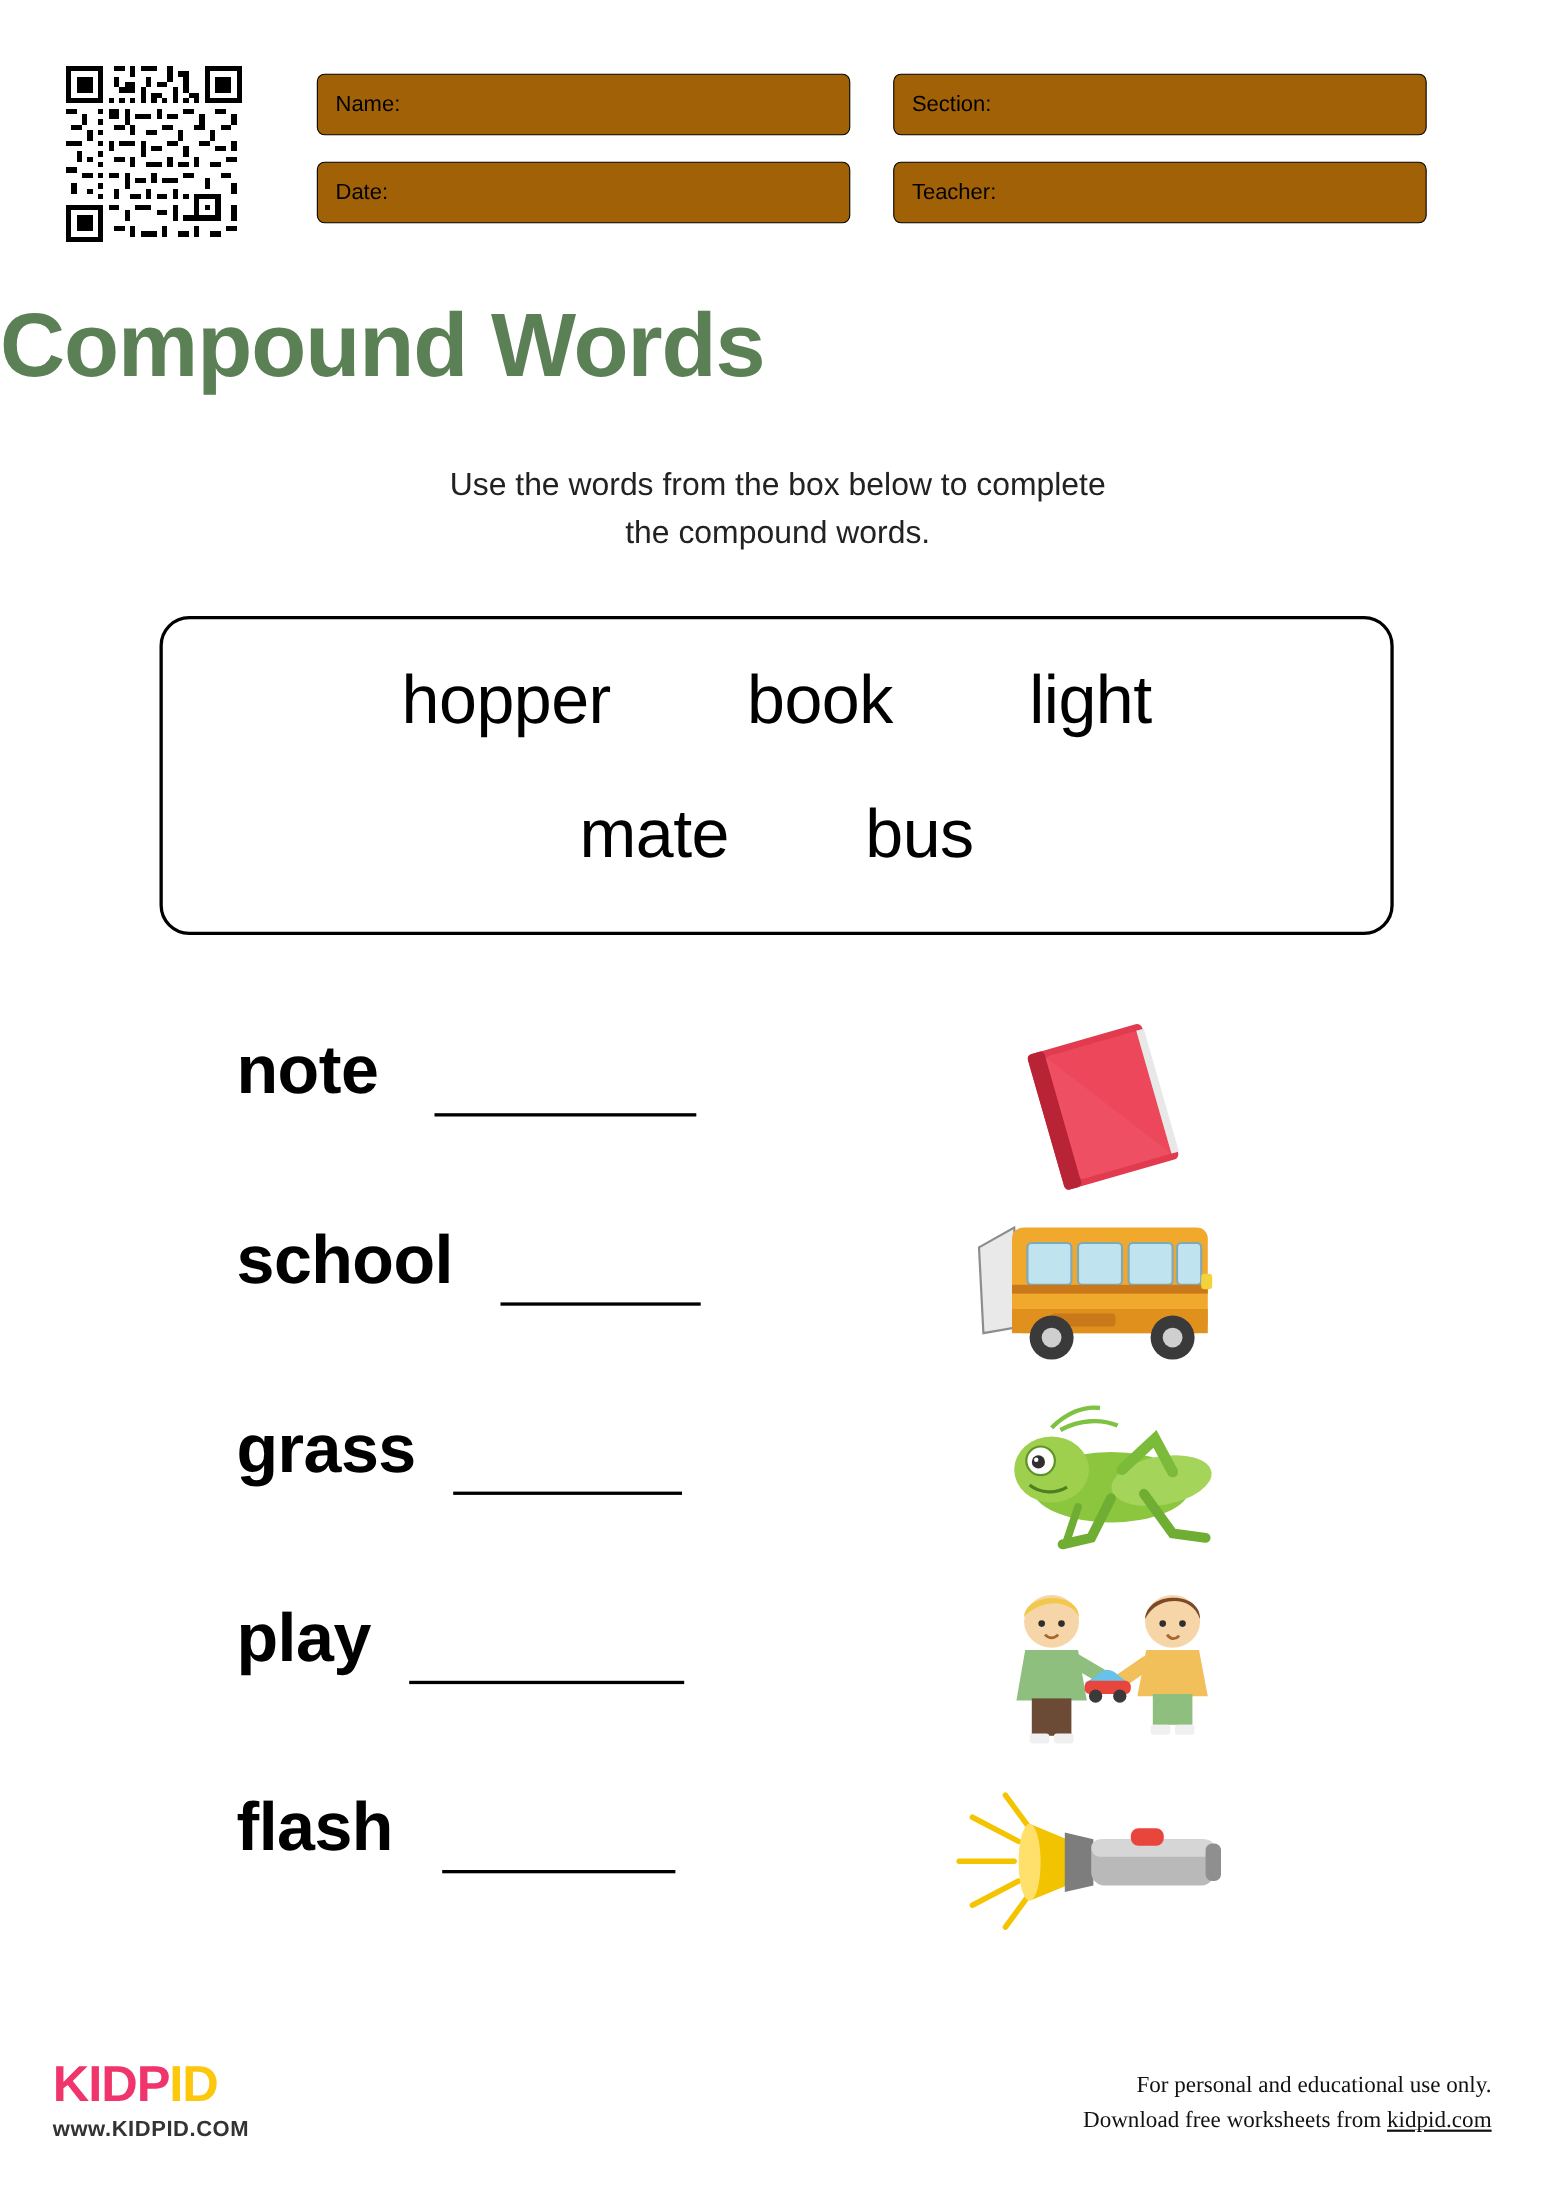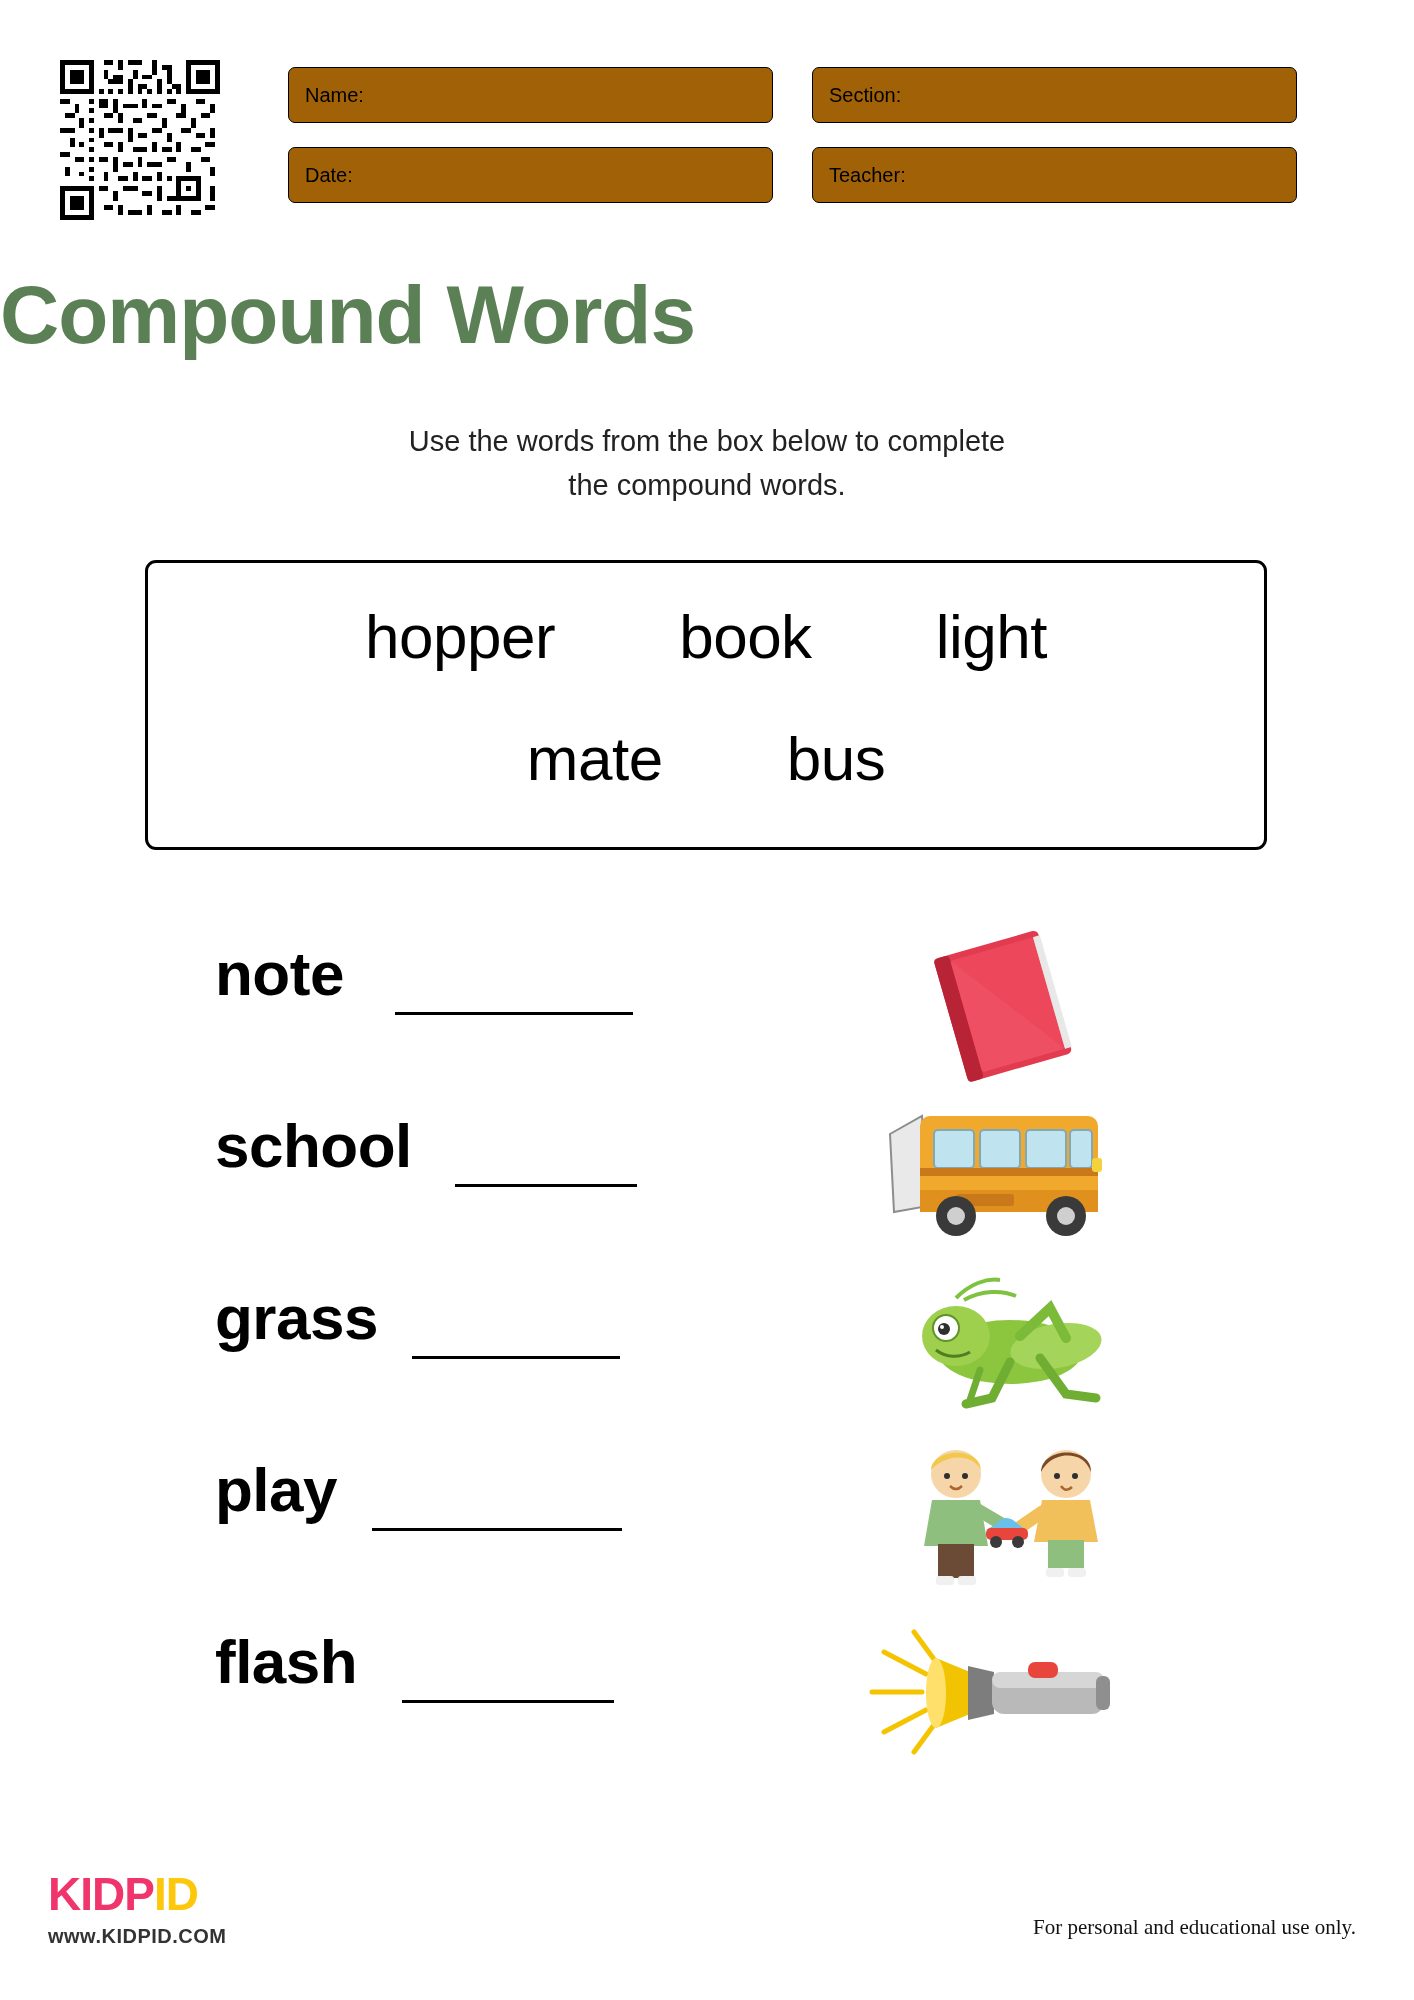--- a/index.html
+++ b/index.html
@@ -72,21 +72,21 @@
   }
 
   
   .wordbank {
     position: absolute;
     left: 145px;
     top: 560px;
     width: 1122px;
     height: 290px;
     border: 3.5px solid #000;
-    border-radius: 11px;
+    border-radius: 27px;
     box-sizing: border-box;
   }
   .wordbank-row {
     position: absolute;
     left: 0;
     width: 100%;
     display: flex;
     justify-content: center;
     align-items: center;
   }
@@ -465,13 +465,16 @@
 
 <div class="logo">
   <div class="logo-text">
     <span class="logo-kid">KID</span><span class="logo-p">P</span><span class="logo-id">ID</span>
   </div>
   <div class="logo-url">www.KIDPID.COM</div>
 </div>
 
 <div class="footer-note">
   <div>For personal and educational use only.</div>
+  <div>
+    <span>Download free worksheets from </span><a class="footer-link" href="#">kidpid.com</a>
+  </div>
 </div>
 
 </body></html>

